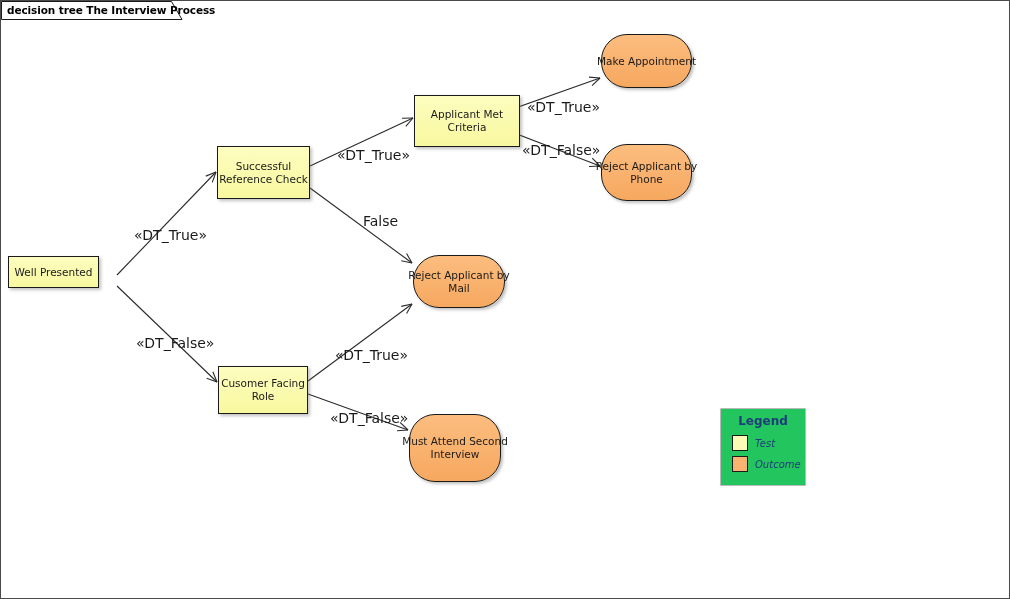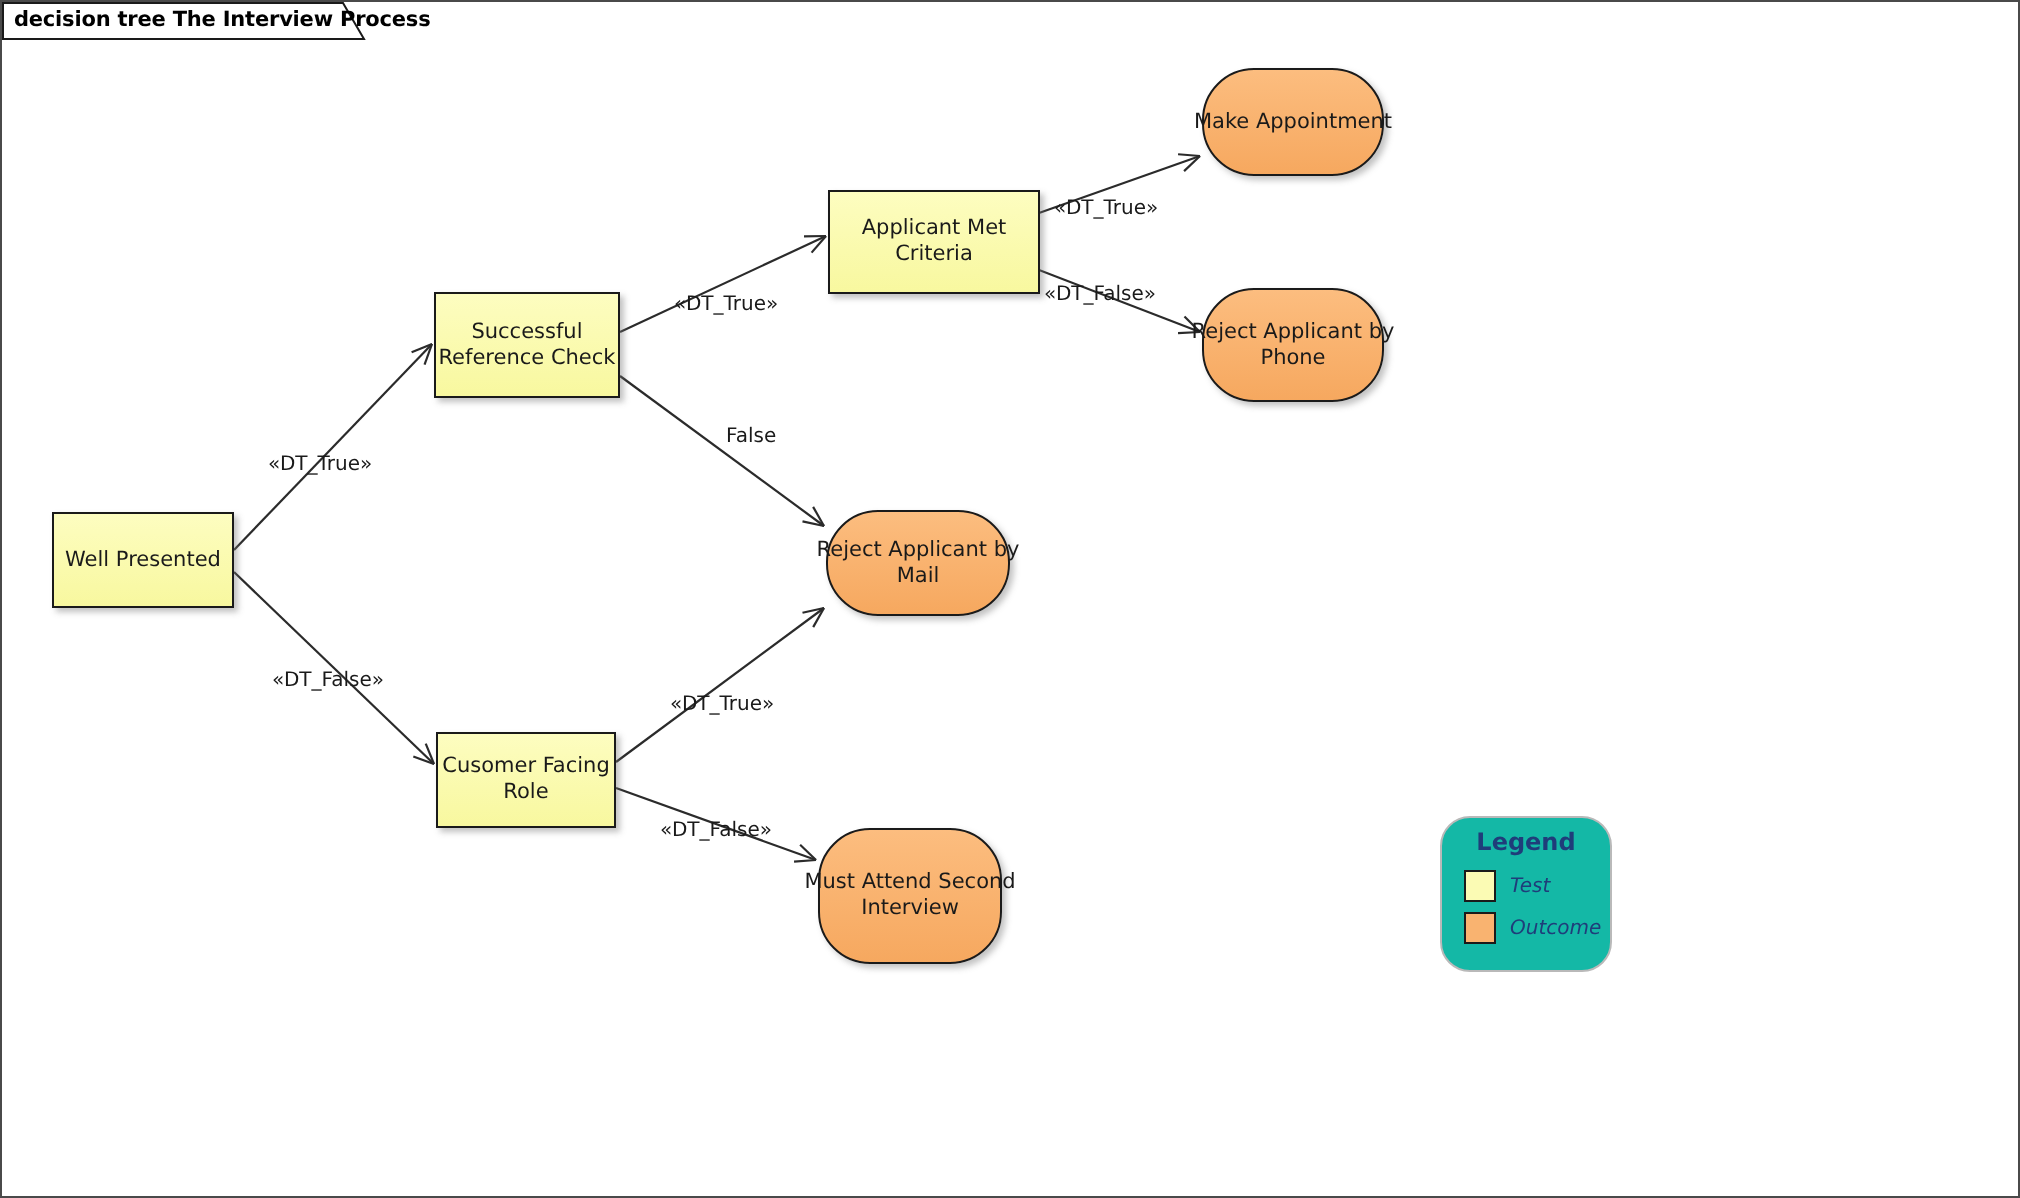--- a/index.html
+++ b/index.html
@@ -84,36 +84,36 @@
     background: linear-gradient(#fdfdc0, #f8f89f);
   }
   .node.outcome {
     background: #f9b370;
     background: linear-gradient(#fcbd7f, #f6a85f);
     border-radius: 26px;
   }
   
   .edge-label {
     position: absolute;
-    font-size: 10px;
+    font-size: 14px;
     color: #1a1a1a;
     white-space: nowrap;
     z-index: 30;
   }
   
   .legend {
     position: absolute;
     left: 719px;
     top: 407px;
     width: 86px;
     height: 78px;
     box-sizing: border-box;
-    background: #14b8a6;
+    background: #22c55e;
     border: 1px solid #b9b9b9;
-    border-radius: 15px;
+    border-radius: 1px;
     z-index: 25;
   }
   .legend-title {
     position: absolute;
     top: 5px;
     left: 0;
     width: 100%;
     text-align: center;
     font-size: 12px;
     font-weight: bold;
@@ -185,21 +185,21 @@
           <line x1="405.5966979752976" y1="312.58145746897867" x2="411" y2="303" stroke="#2b2b2b" stroke-width="1.1"></line>
         </g>
         <g>
           <line x1="307" y1="393" x2="407" y2="429" stroke="#2b2b2b" stroke-width="1.1"></line>
           <line x1="399.0690276538524" y1="421.3776855454106" x2="407" y2="429" stroke="#2b2b2b" stroke-width="1.1"></line>
           <line x1="396.03046676930666" y1="429.81813244692665" x2="407" y2="429" stroke="#2b2b2b" stroke-width="1.1"></line>
         </g>
       </svg>
 
     <div class="node-layer">
-        <div class="node test" style="left: 25px; top: 255px; width: 91px; height: 48px;">
+        <div class="node test" style="left: 7px; top: 255px; width: 91px; height: 32px;">
           <div>
             <span>Well Presented</span>
           </div>
         </div>
         <div class="node test" style="left: 216px; top: 145px; width: 93px; height: 53px;">
           <div>
             <span>Successful</span>
             <span>Reference Check</span>
           </div>
         </div>

